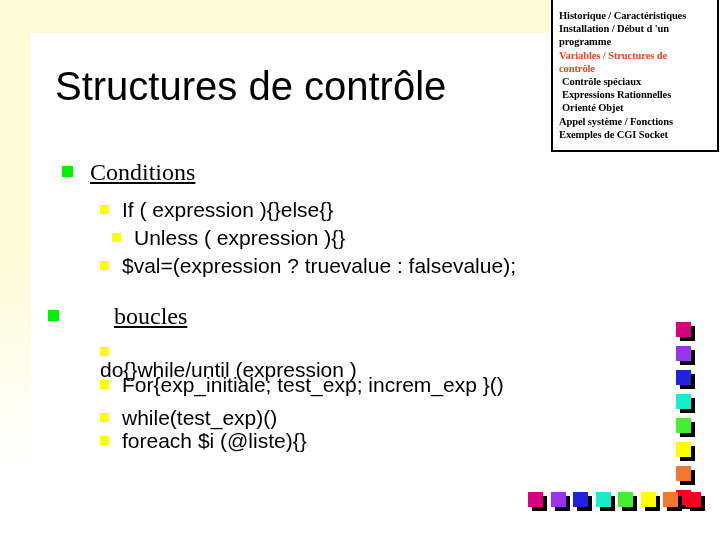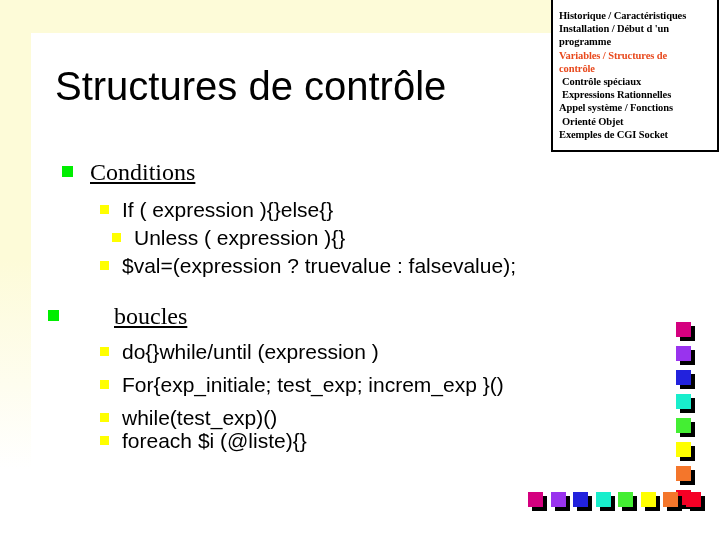--- a/index.html
+++ b/index.html
@@ -144,22 +144,22 @@
   <div class="frame-left"></div>
 
   <div id="nav-box">
       <div class="nav-line">Historique / Caractéristiques</div>
       <div class="nav-line">Installation / Début d 'un</div>
       <div class="nav-line">programme</div>
       <div class="nav-line accent" style="color: rgb(232, 73, 29);">Variables  / Structures de</div>
       <div class="nav-line accent" style="color: rgb(232, 73, 29);">contrôle</div>
       <div class="nav-line indent">Contrôle spéciaux</div>
       <div class="nav-line indent">Expressions Rationnelles</div>
+      <div class="nav-line indent">Orienté Objet</div>
       <div class="nav-line">Appel système / Fonctions</div>
-      <div class="nav-line indent">Orienté Objet</div>
       <div class="nav-line">Exemples de CGI Socket</div>
     </div>
 
   <div id="title">Structures de contrôle</div>
 
   <div id="body-content">
       <div class="lvl1" style="left: 62px; top: 157px;">
         <span class="marker" style="background: rgb(0, 238, 0);"></span>
         <span class="text">Conditions</span>
       </div>
@@ -172,21 +172,21 @@
         <span class="text">Unless ( expression ){}</span>
       </div>
       <div class="lvl2" style="left: 100px; top: 252px;">
         <span class="marker" style="background: rgb(255, 255, 0);"></span>
         <span class="text">$val=(expression  ?  truevalue  :  falsevalue);</span>
       </div>
       <div class="lvl1" style="left: 48px; top: 301px; gap: 38px;">
         <span class="marker" style="background: rgb(0, 238, 0);"></span>
         <span class="text">boucles</span>
       </div>
-      <div class="lvl2" style="left: 100px; top: 338px;">
+      <div class="lvl2" style="left: 100px; top: 338px; flex-direction: column;">
         <span class="marker" style="background: rgb(255, 255, 0);"></span>
         <span class="text">do{}while/until (expression )</span>
       </div>
       <div class="lvl2" style="left: 100px; top: 371px;">
         <span class="marker" style="background: rgb(255, 255, 0);"></span>
         <span class="text">For{exp_initiale; test_exp; increm_exp }()</span>
       </div>
       <div class="lvl2" style="left: 100px; top: 404px;">
         <span class="marker" style="background: rgb(255, 255, 0);"></span>
         <span class="text">while(test_exp)()</span>

